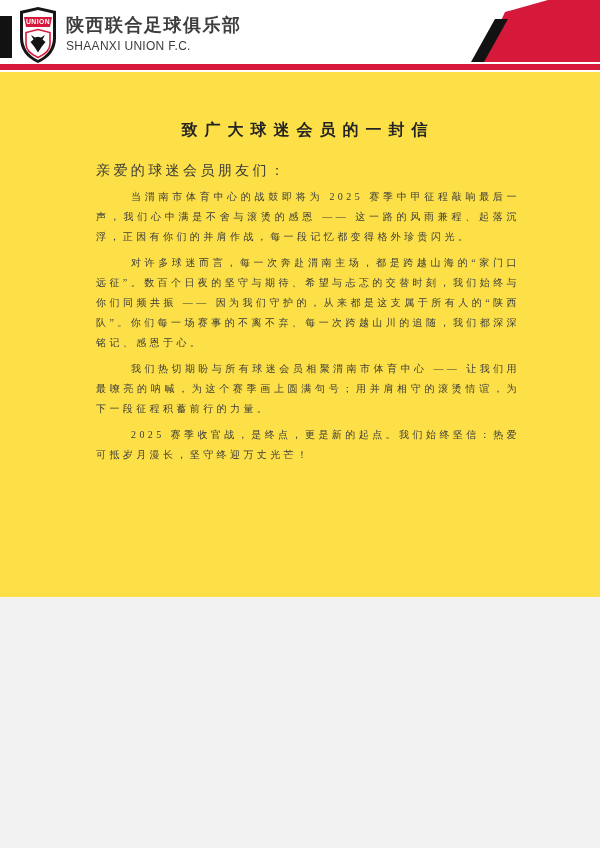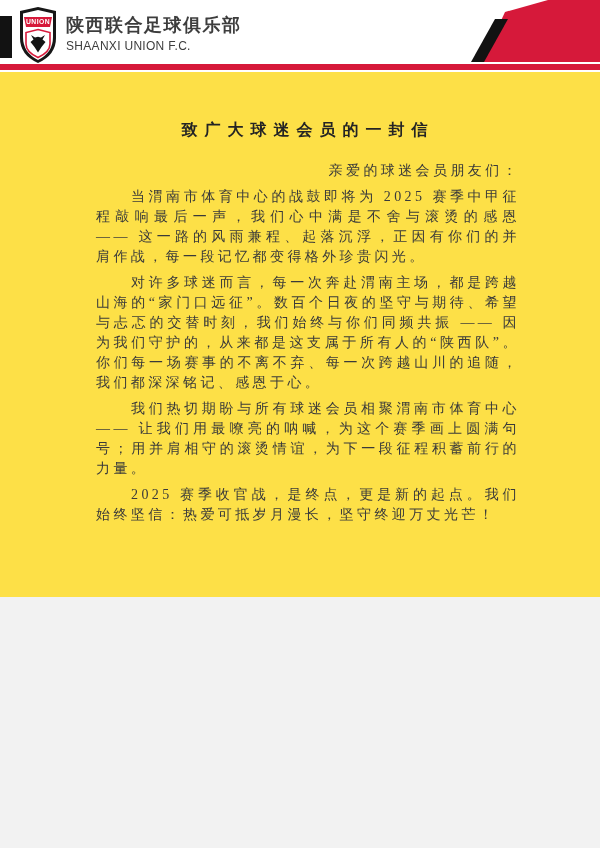--- a/index.html
+++ b/index.html
@@ -16,22 +16,22 @@
   .deco{position:absolute;left:0;top:0;width:600px;height:72px;pointer-events:none;}
   .deco-red{position:absolute;left:0;top:0;width:600px;height:72px;background:#d6193a;
     clip-path:polygon(505px 12px,548px 0px,600px 0px,600px 62px,482px 62px);}
   .deco-black{position:absolute;left:0;top:0;width:600px;height:72px;background:#121212;
     clip-path:polygon(495px 19px,508px 19px,484px 62px,471px 62px);}
   .header-rule{position:absolute;left:0;top:64px;width:600px;height:6px;background:#d6193a;}
 
   
   .letter{position:absolute;left:96px;top:120px;width:424px;color:#3a3a3a;}
   .letter-title{text-align:center;font-size:16px;font-weight:bold;letter-spacing:7px;color:#242424;margin:0 0 20px 0;}
-  .salutation{font-size:14px;letter-spacing:3.4px;line-height:20px;margin:0 0 6px 0;text-align:right;}
-  .letter p.para{font-size:14px;letter-spacing:3.4px;line-height:20px;text-align:justify;
+  .salutation{font-size:14px;letter-spacing:3.4px;line-height:20px;margin:0 0 6px 0;}
+  .letter p.para{font-size:10px;letter-spacing:3.4px;line-height:20px;text-align:justify;
     text-indent:35px;margin:0 0 6px 0;}
   .letter p.para:last-child{margin-bottom:0;}
   .hl{color:#cd4a45;}
 
   
   .sign-block{position:absolute;left:300px;top:690px;width:208px;text-align:right;color:#4a4a4a;}
   .sign-company{font-size:13.5px;letter-spacing:1.6px;}
   .sign-date{font-size:13.5px;letter-spacing:1.2px;margin-top:12px;}
   .seal{position:absolute;left:388px;top:653px;width:124px;height:124px;
     opacity:0.9;mix-blend-mode:multiply;transform:rotate(-3deg);}

